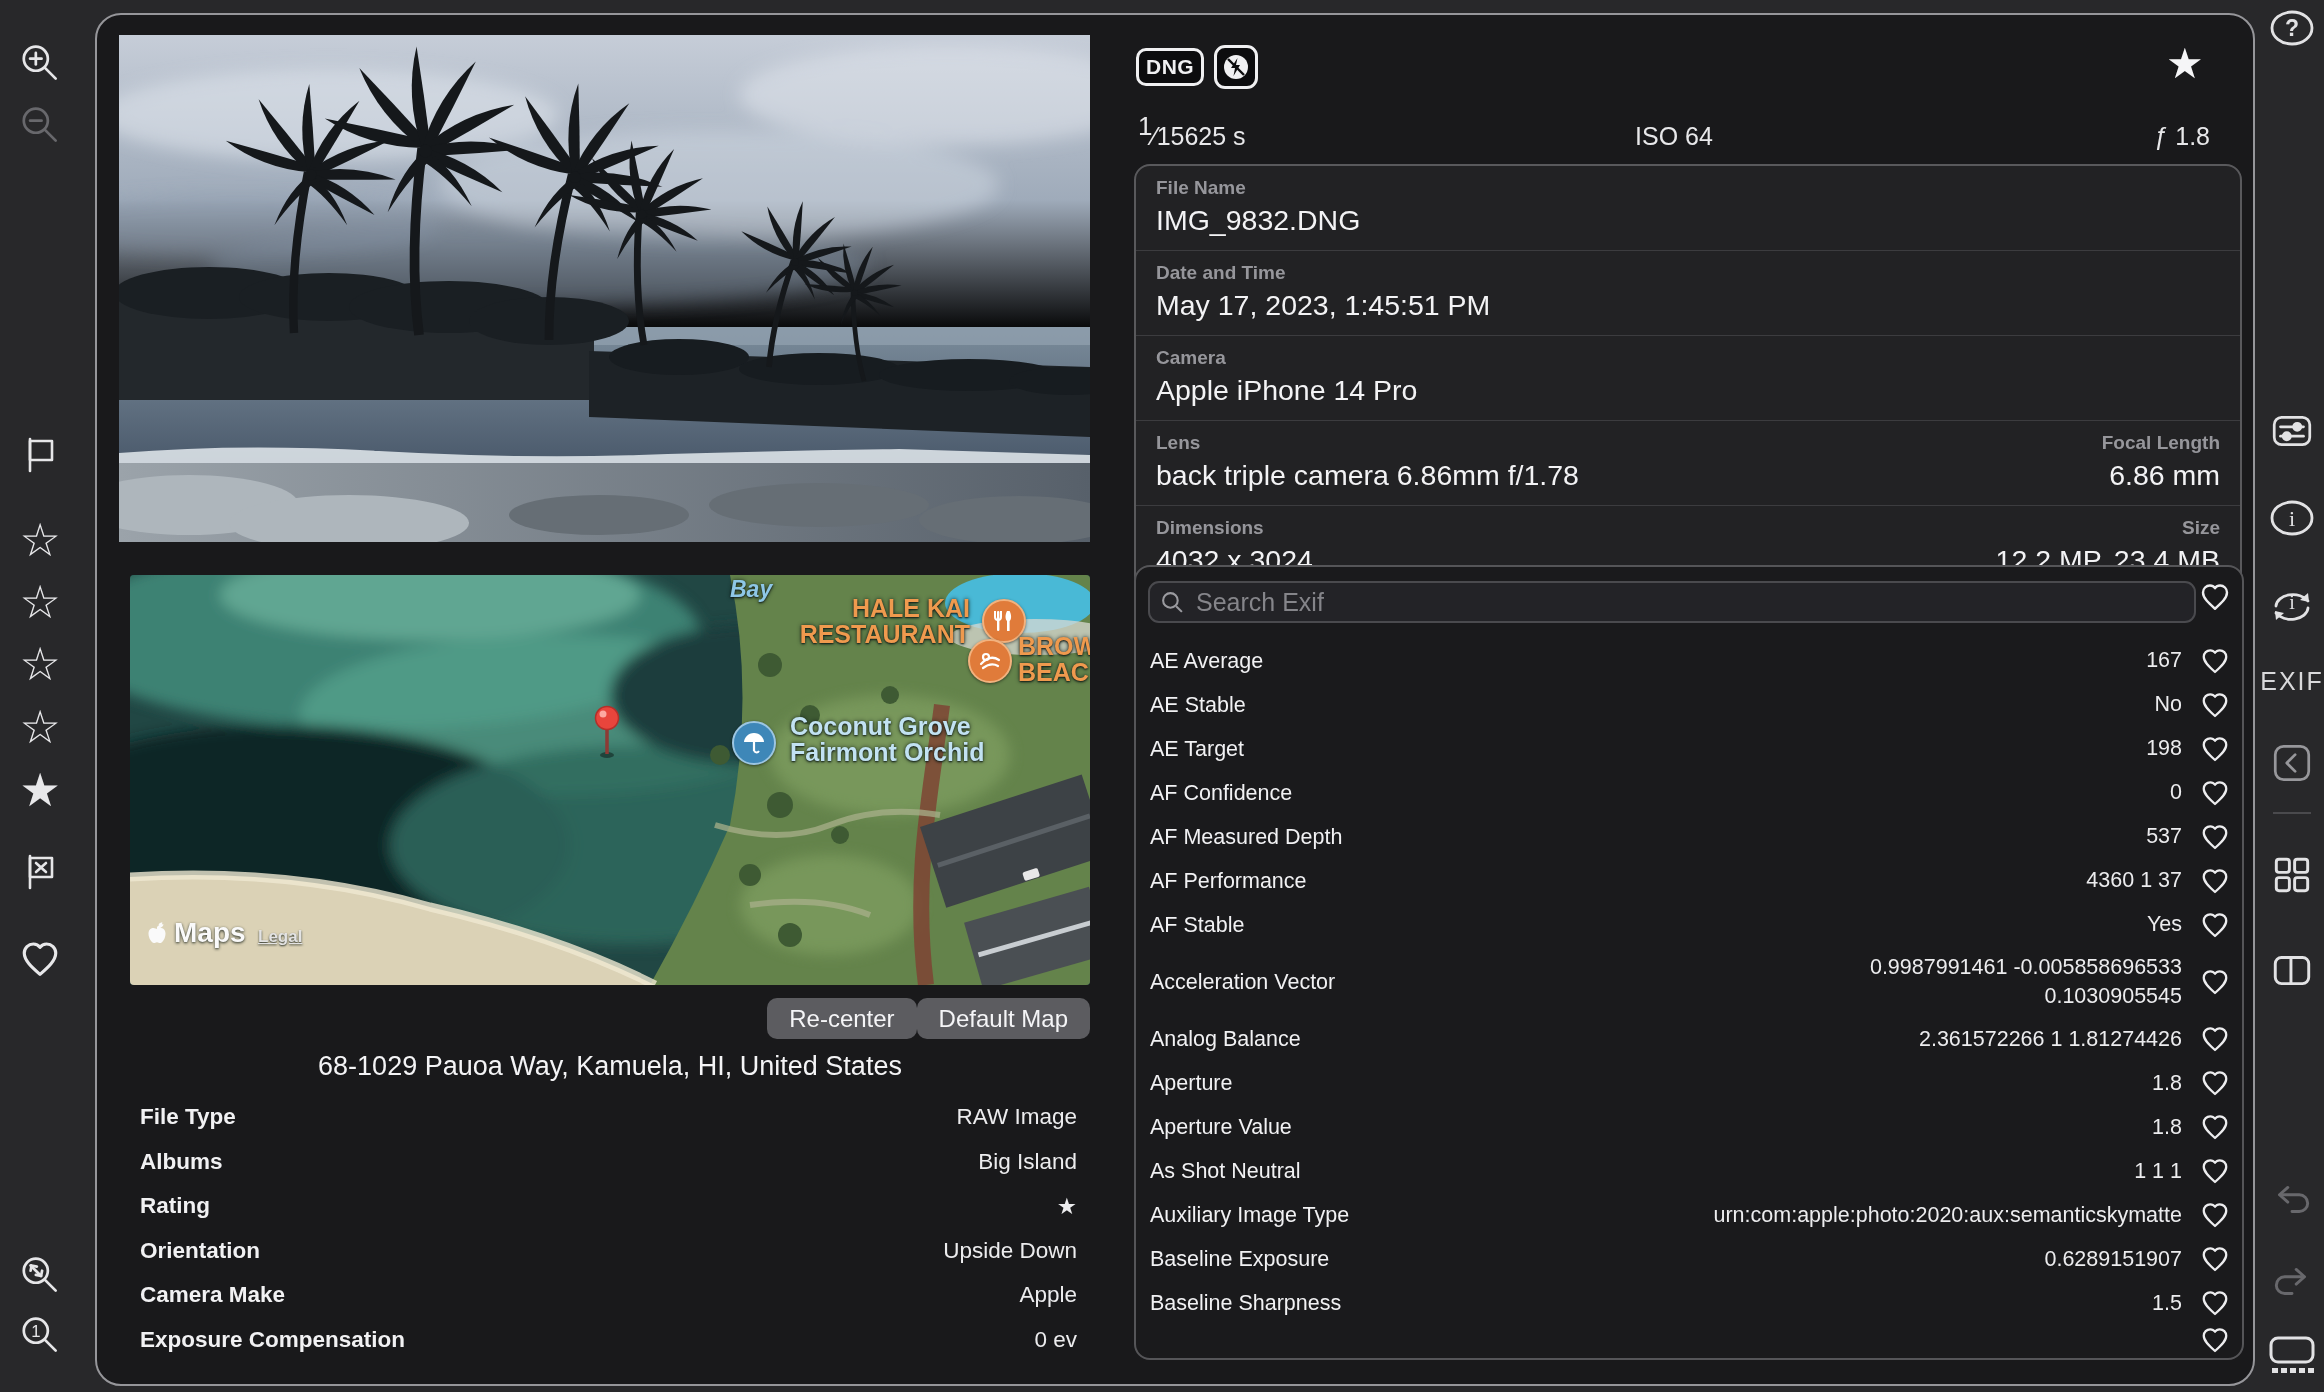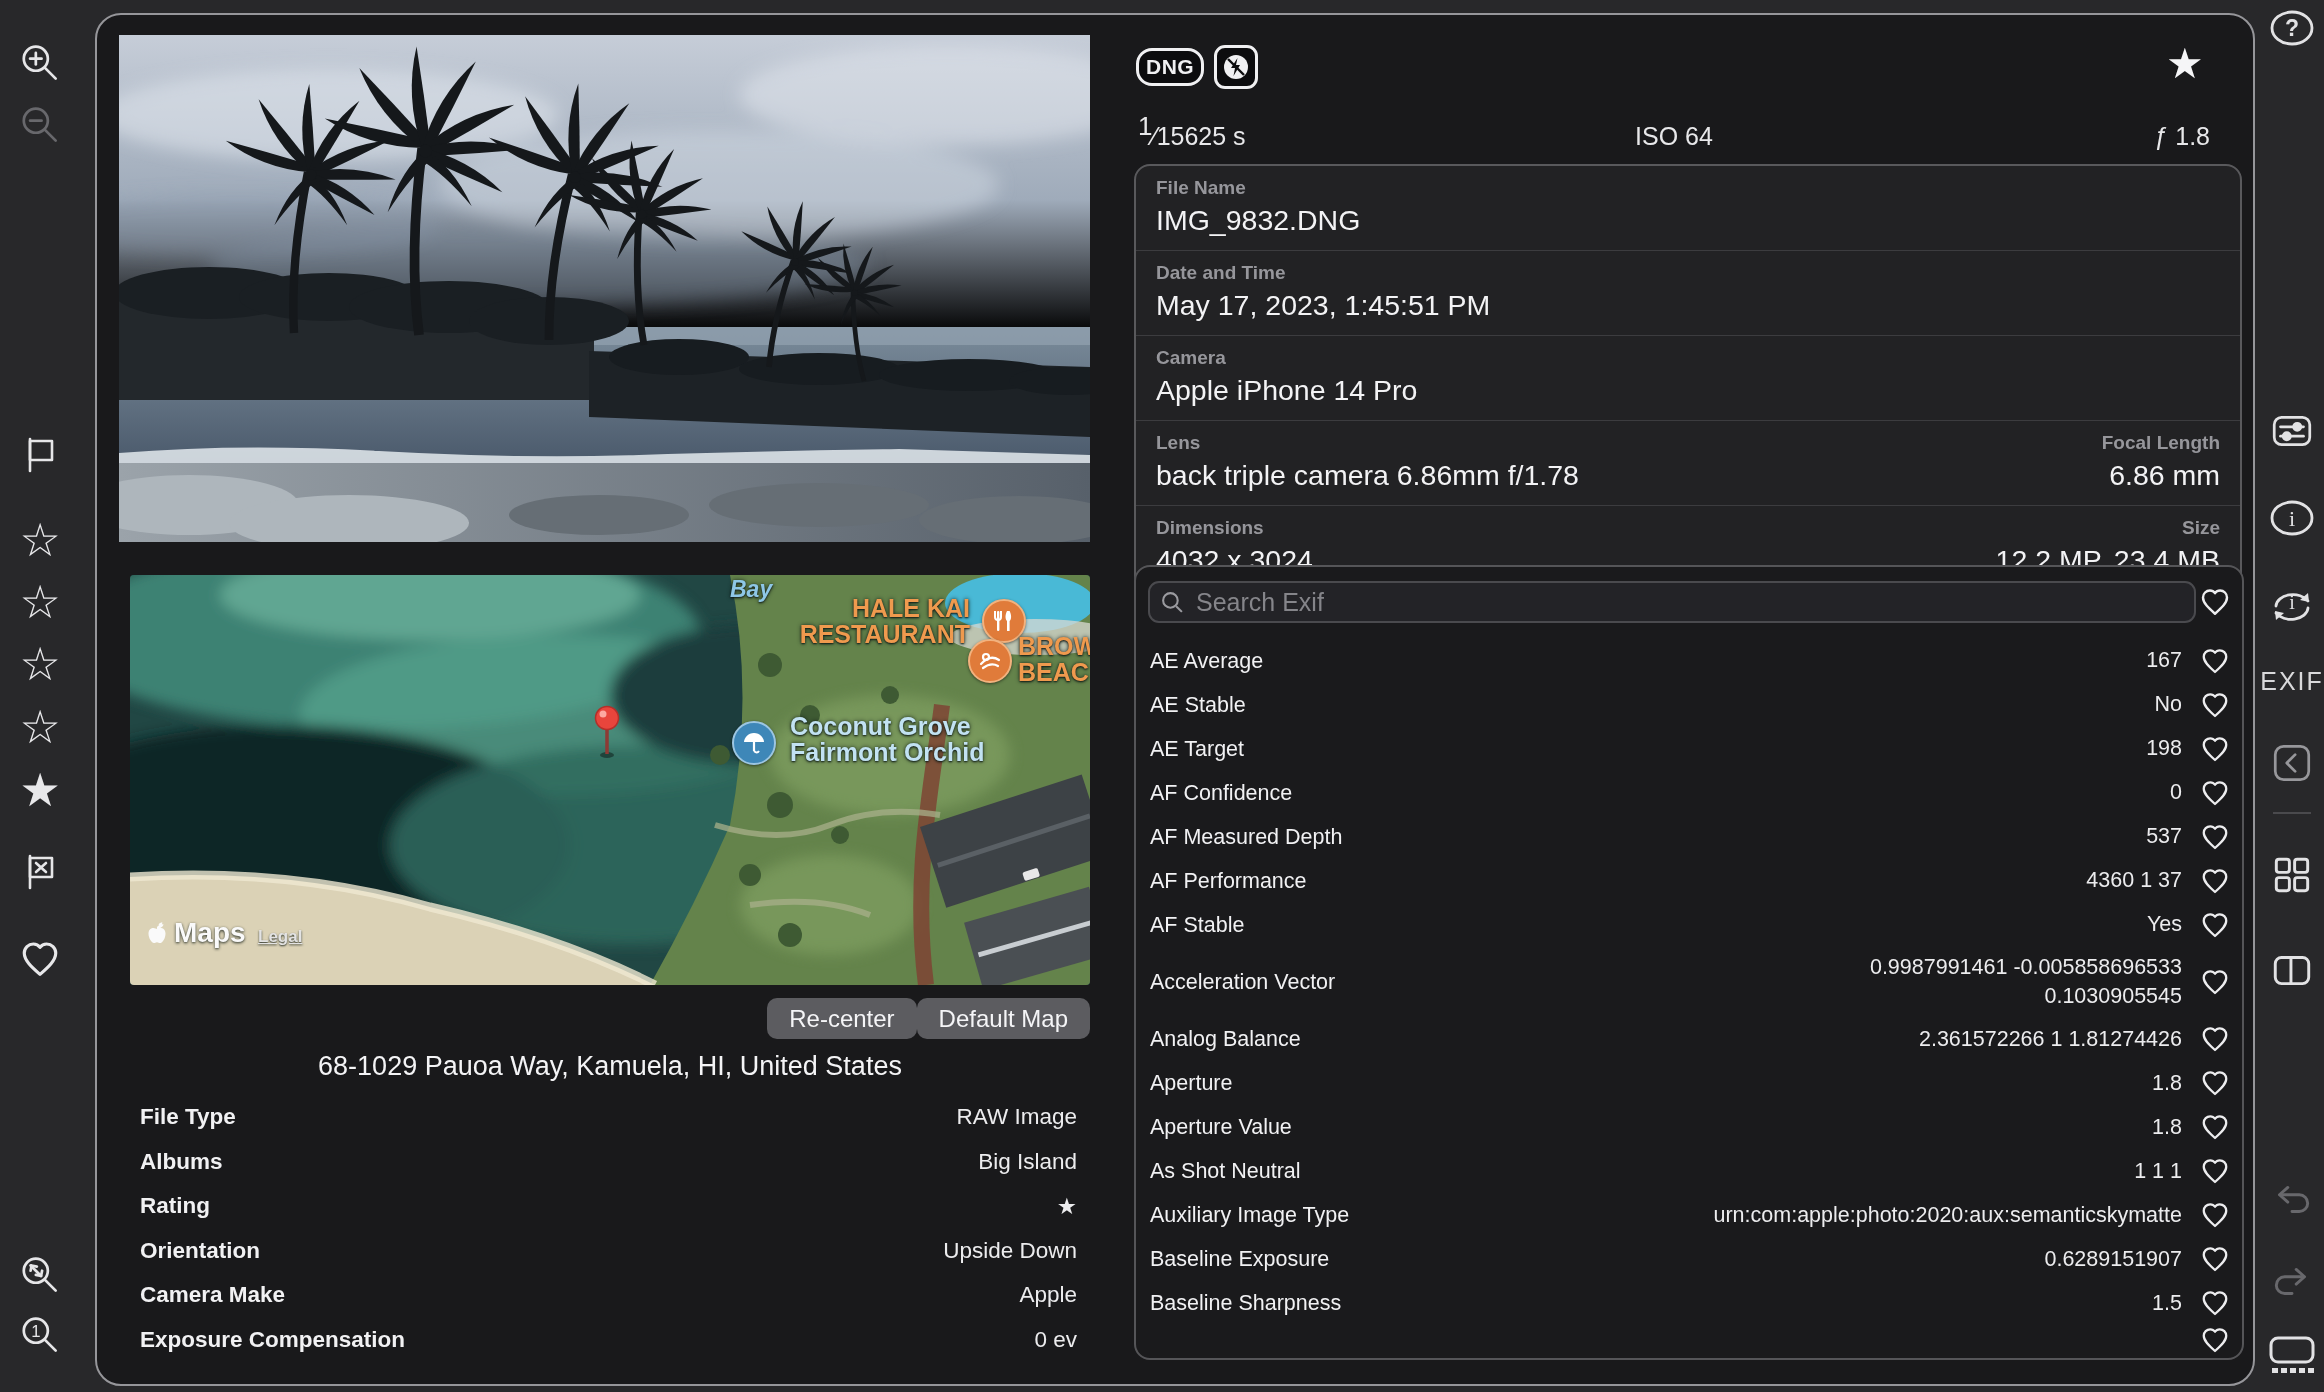--- a/index.html
+++ b/index.html
@@ -41,40 +41,40 @@
   
   .address { position:absolute; left:33px; top:1036px; width:960px; text-align:center; font-size:27px; color:#f4f4f6; }
   .details { position:absolute; left:43px; top:1080px; width:937px; }
   .detail-row { height:44.5px; display:flex; align-items:center; font-size:22.5px; }
   .detail-row .dlabel { flex:1; font-weight:700; color:#f1f1f3; }
   .detail-row .dvalue { color:#ececee; text-align:right; }
 
   
   .right-col { position:absolute; left:1037px; top:0; width:1110px; height:1373px; }
   .badges-row { position:absolute; left:2px; top:30px; display:flex; gap:10px; align-items:center; }
-  .dng-badge { border:3px solid #f0f0f2; border-radius:16px; background:#0c0c0e; color:#f0f0f2; font-size:21px; font-weight:700; padding:4px 7px; letter-spacing:.5px; }
+  .dng-badge { border:3px solid #f0f0f2; border-radius:10px; background:#0c0c0e; color:#f0f0f2; font-size:21px; font-weight:700; padding:4px 7px; letter-spacing:.5px; }
   .flash-badge { width:44px; height:44px; border:3px solid #f0f0f2; border-radius:11px; background:#0c0c0e; display:flex; align-items:center; justify-content:center; }
   .fav-star { position:absolute; left:1032px; top:28px; font-size:42px; color:#f5f5f7; line-height:1; }
   .exposure-row { position:absolute; left:4px; top:96px; width:1072px; display:flex; align-items:baseline; font-size:25px; color:#e8e8ea; }
   .exp-shutter { flex:1; }
   .exp-shutter sup { font-size:26px; vertical-align:10px; }
   .exp-iso { flex:1; text-align:center; }
   .exp-aperture { flex:1; text-align:right; }
 
   .info-card { position:absolute; left:0; top:149px; width:1108px; background:#222224; border:2px solid #59595c; border-radius:16px; overflow:hidden; display:flex; flex-direction:column; }
   .card-row { padding:11px 20px 13px 20px; border-bottom:1px solid #3c3c3f; display:flex; }
   .card-row:last-child { border-bottom:none; }
   .card-cell { display:flex; flex-direction:column; gap:5px; }
   .card-cell.grow { flex:1; }
   .card-cell.right { text-align:right; }
   .clabel { font-size:19px; color:#96969b;font-weight:bold; }
   .cvalue { font-size:28.5px; color:#f3f3f5; }
 
   .exif-panel { position:absolute; left:0; top:550px; width:1110px; height:795px; border:2px solid #555558; border-radius:16px; background:#1a1a1c; overflow:hidden; padding:14px 10px 0 10px; }
-  .search-row { display:flex; align-items:center; gap:2px; padding:0 0 0 2px; }
+  .search-row { display:flex; gap:2px; padding:0 0 0 2px; }
   .search-box { flex:1; position:relative; }
   .search-box input { width:100%; height:42px; background:#232327; border:2px solid #4a4a4e; border-radius:11px; color:#e8e8ea; font-size:25px; font-family:inherit; padding:0 14px 0 46px; outline:none; }
   .search-box input::placeholder { color:#85858a; }
   .search-mag { position:absolute; left:12px; top:9px; color:#9a9a9f; }
   .exif-rows { margin-top:16px; }
   .exif-row { display:flex; align-items:center; padding:0 0 0 4px; min-height:44px; }
   .exif-row .elabel { flex:1; font-size:21.5px; font-weight:400; color:#f1f1f3; }
   .exif-row .evalue { font-size:21.5px; color:#ececee; text-align:right; margin-right:16px; line-height:1.35; }
   .evalue.w340 { max-width:340px; }
   .evalue.w480 { max-width:478px; word-break:break-all; }

